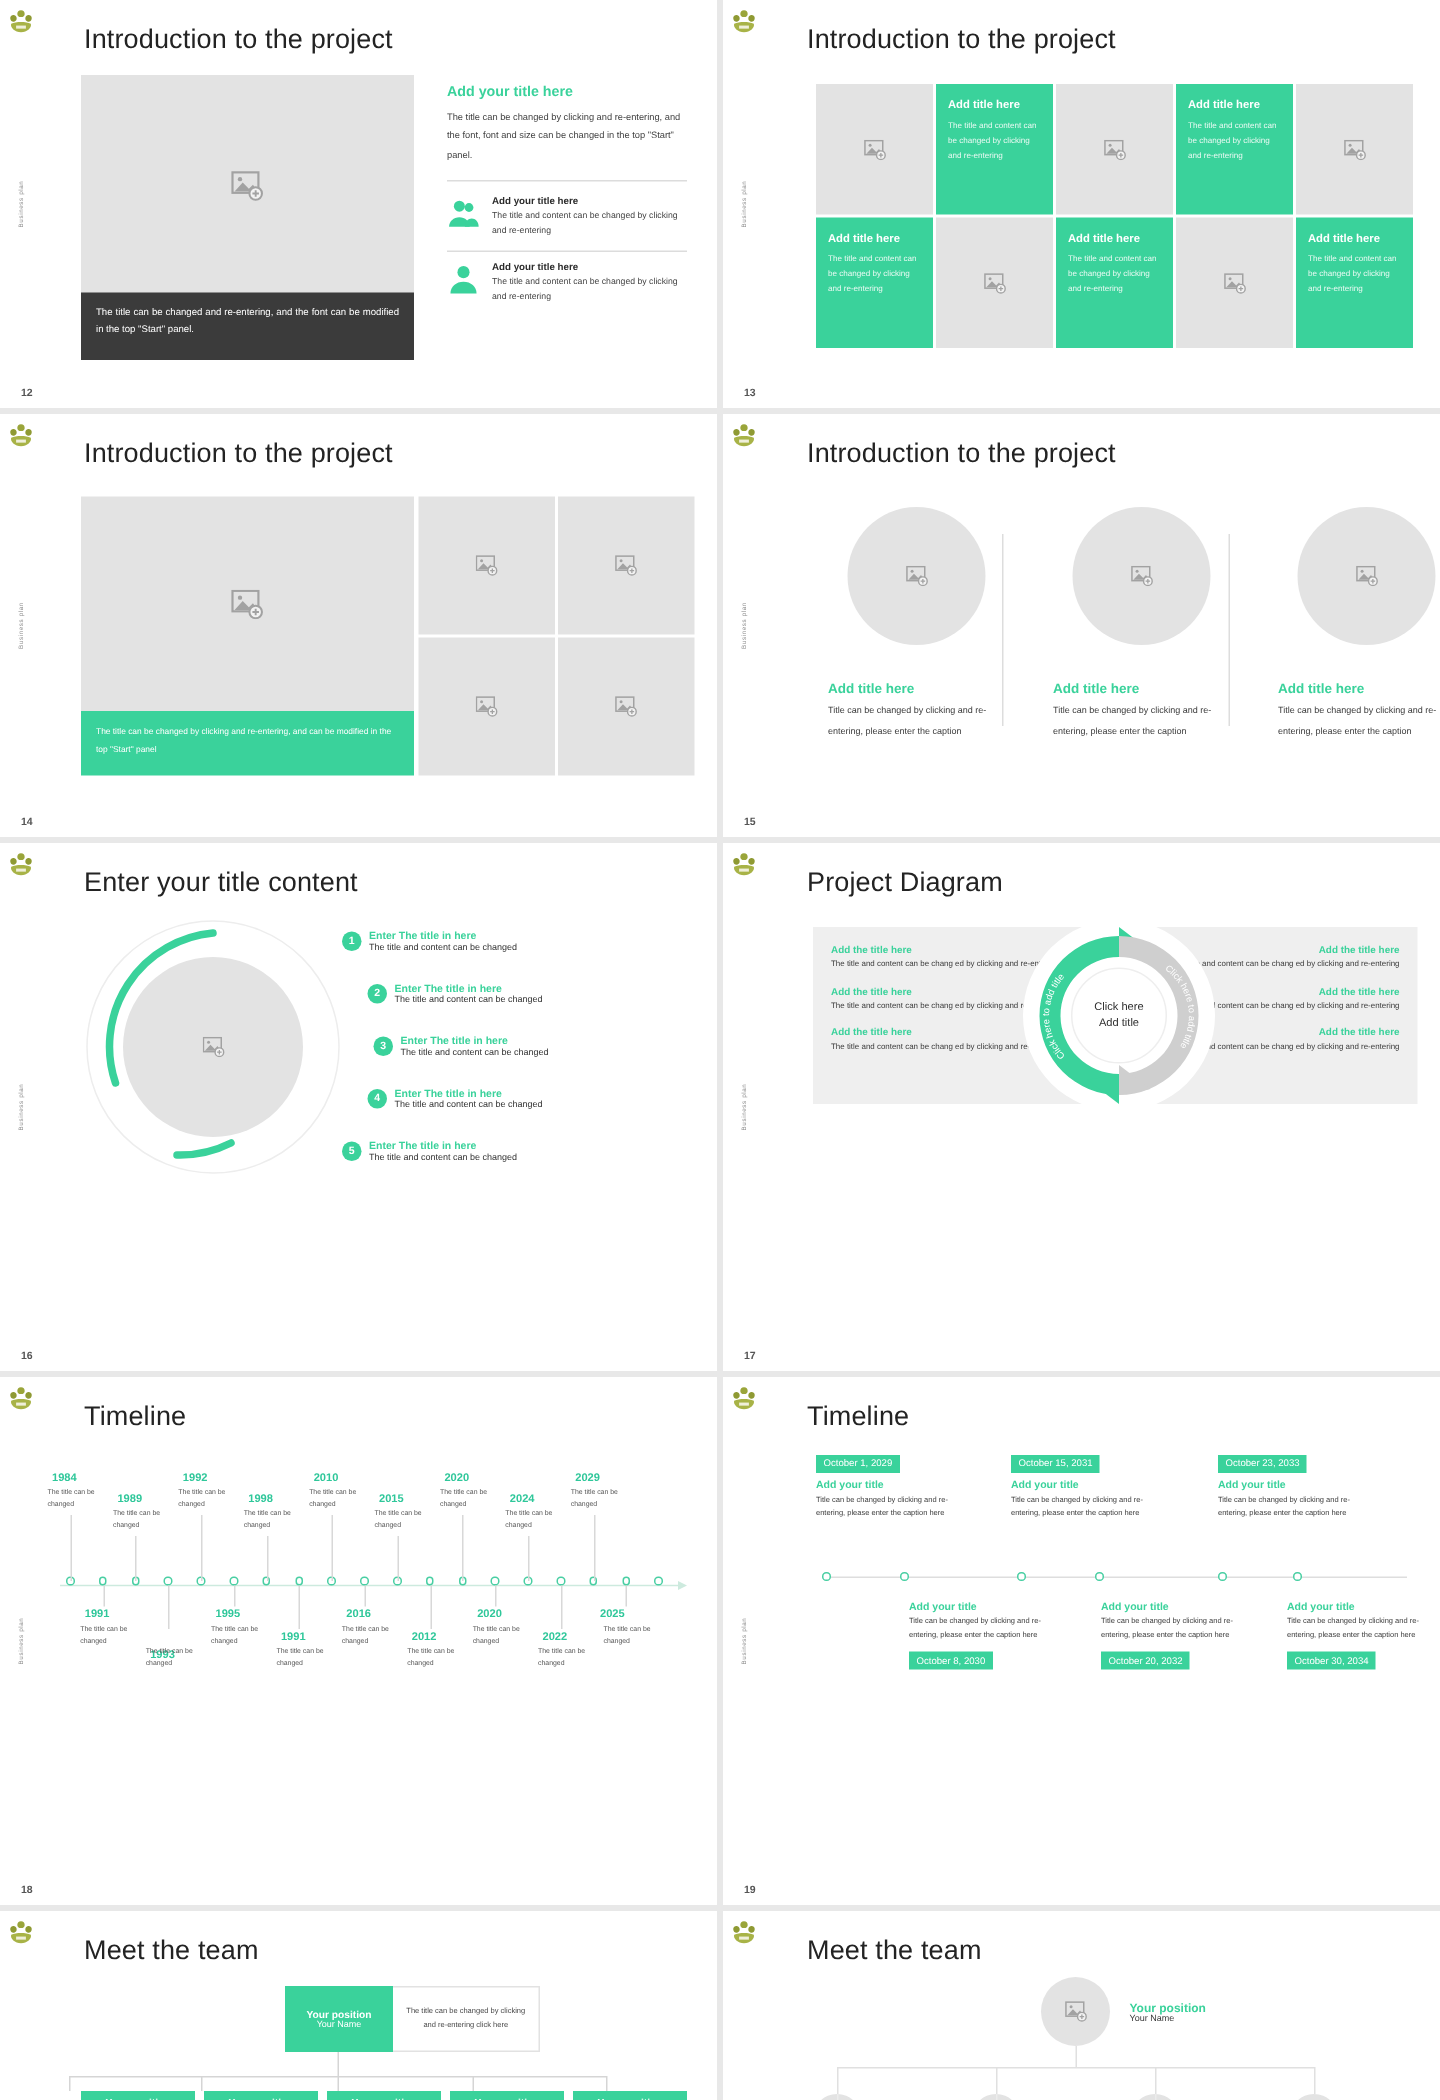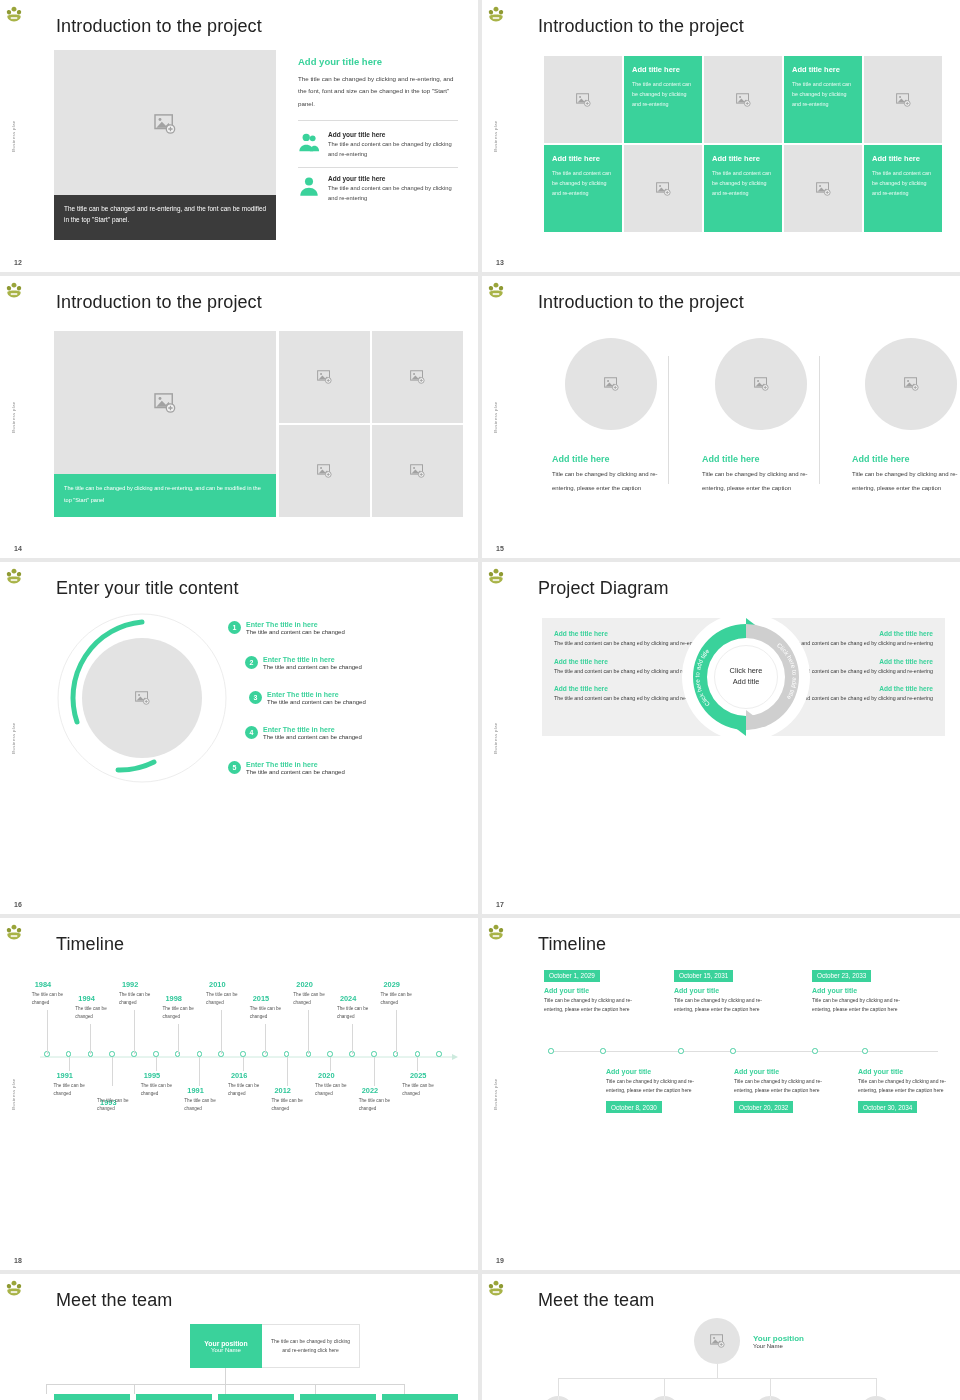--- a/index.html
+++ b/index.html
@@ -514,21 +514,21 @@
         <div class="tl-dot" style="left: 371px; top: 133.3px;"></div>
         <div class="tl-dot" style="left: 392.8px; top: 133.3px;"></div>
         <div class="tl-dot" style="left: 414.6px; top: 133.3px;"></div>
         <div class="tl-dot" style="left: 436.4px; top: 133.3px;"></div>
       </div>
     <div id="s18-above">
         <div class="tl-stem" style="left: 46.7px; top: 92px; height: 44px;"></div>
         <div class="tl-yr" style="left: 34.7px; top: 62px;">1984</div>
         <div class="tl-tx" style="left: 31.7px; top: 73px;">The title can be changed</div>
         <div class="tl-stem" style="left: 90.3px; top: 106px; height: 30px;"></div>
-        <div class="tl-yr" style="left: 78.3px; top: 76px;">1994</div>
+        <div class="tl-yr" style="left: 78.3px; top: 76px;">1989</div>
         <div class="tl-tx" style="left: 75.3px; top: 87px;">The title can be changed</div>
         <div class="tl-stem" style="left: 133.9px; top: 92px; height: 44px;"></div>
         <div class="tl-yr" style="left: 121.9px; top: 62px;">1992</div>
         <div class="tl-tx" style="left: 118.9px; top: 73px;">The title can be changed</div>
         <div class="tl-stem" style="left: 177.5px; top: 106px; height: 30px;"></div>
         <div class="tl-yr" style="left: 165.5px; top: 76px;">1998</div>
         <div class="tl-tx" style="left: 162.5px; top: 87px;">The title can be changed</div>
         <div class="tl-stem" style="left: 221.1px; top: 92px; height: 44px;"></div>
         <div class="tl-yr" style="left: 209.1px; top: 62px;">2010</div>
         <div class="tl-tx" style="left: 206.1px; top: 73px;">The title can be changed</div>
@@ -564,21 +564,21 @@
         <div class="tl-stem" style="left: 286.5px; top: 139px; height: 29px;"></div>
         <div class="tl-yr" style="left: 274.5px; top: 168px;">2012</div>
         <div class="tl-tx" style="left: 271.5px; top: 179px;">The title can be changed</div>
         <div class="tl-stem" style="left: 330.1px; top: 139px; height: 14px;"></div>
         <div class="tl-yr" style="left: 318.1px; top: 153px;">2020</div>
         <div class="tl-tx" style="left: 315.1px; top: 164px;">The title can be changed</div>
         <div class="tl-stem" style="left: 373.7px; top: 139px; height: 29px;"></div>
         <div class="tl-yr" style="left: 361.7px; top: 168px;">2022</div>
         <div class="tl-tx" style="left: 358.7px; top: 179px;">The title can be changed</div>
         <div class="tl-stem" style="left: 417.3px; top: 139px; height: 14px;"></div>
-        <div class="tl-yr" style="left: 410px; top: 153px;">2025</div>
+        <div class="tl-yr" style="left: 400px; top: 153px;">2025</div>
         <div class="tl-tx" style="left: 402.3px; top: 164px;">The title can be changed</div>
       </div>
 
     <div class="pagenum">18</div>
   </section>
 
   <section class="slide h280">
     <svg class="logo">
         <use href="#ico-crest"></use>
       </svg>

